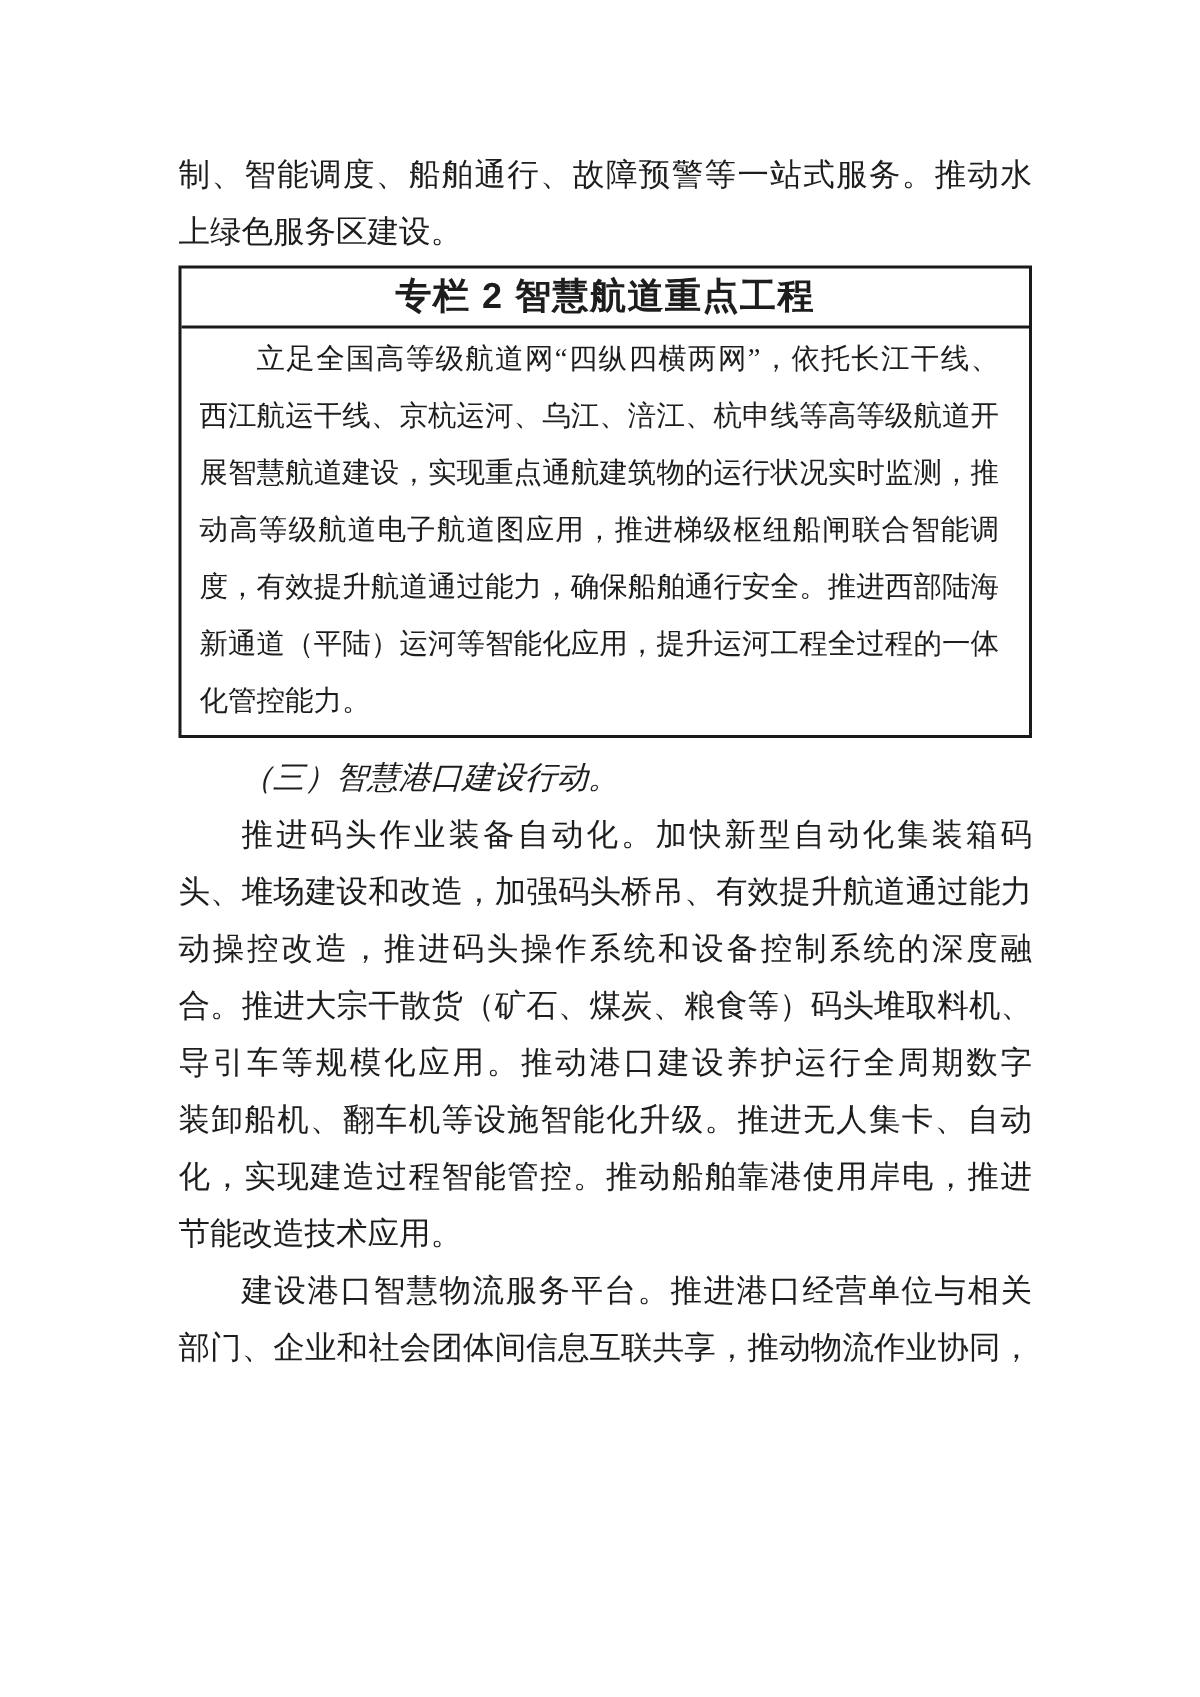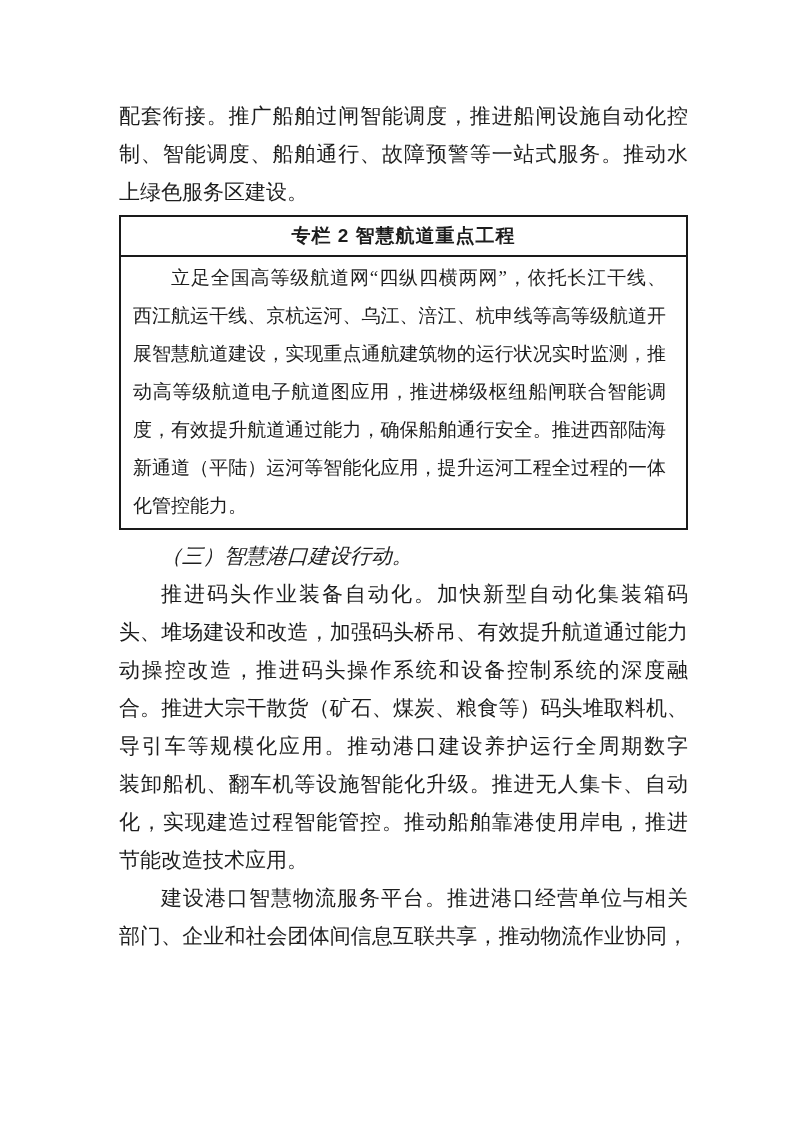--- a/index.html
+++ b/index.html
@@ -43,21 +43,21 @@
   }
   
   .feature-box {
     border: 2px solid #1a1a1a;
     margin-top: 4px;
     margin-bottom: 7px;
   }
   .feature-box-title {
     font-family: "Liberation Sans", sans-serif;
     font-weight: bold;
-    font-size: 19px;
+    font-size: 24px;
     line-height: 38px;
     text-align: center;
     border-bottom: 2px solid #1a1a1a;
     letter-spacing: 1px;
   }
   .feature-box-body {
     padding: 2px 20px 3px 12px;
   }
   .feature-box-body .line {
     font-size: 19px;
@@ -74,21 +74,20 @@
     transform-origin: left center;
   }
 </style>
 </head>
 <body>
 
 <div class="page">
   <div class="content">
 
     <div class="para">
-        <div class="line">配套衔接。推广船舶过闸智能调度，推进船闸设施自动化控</div>
         <div class="line">制、智能调度、船舶通行、故障预警等一站式服务。推动水</div>
         <div class="line no-justify">上绿色服务区建设。</div>
       </div>
 
     <div class="feature-box">
       <div class="feature-box-title">专栏 2  智慧航道重点工程</div>
       <div class="feature-box-body">
           <div class="line indent">立足全国高等级航道网“四纵四横两网”，依托长江干线、</div>
           <div class="line">西江航运干线、京杭运河、乌江、涪江、杭申线等高等级航道开</div>
           <div class="line">展智慧航道建设，实现重点通航建筑物的运行状况实时监测，推</div>

